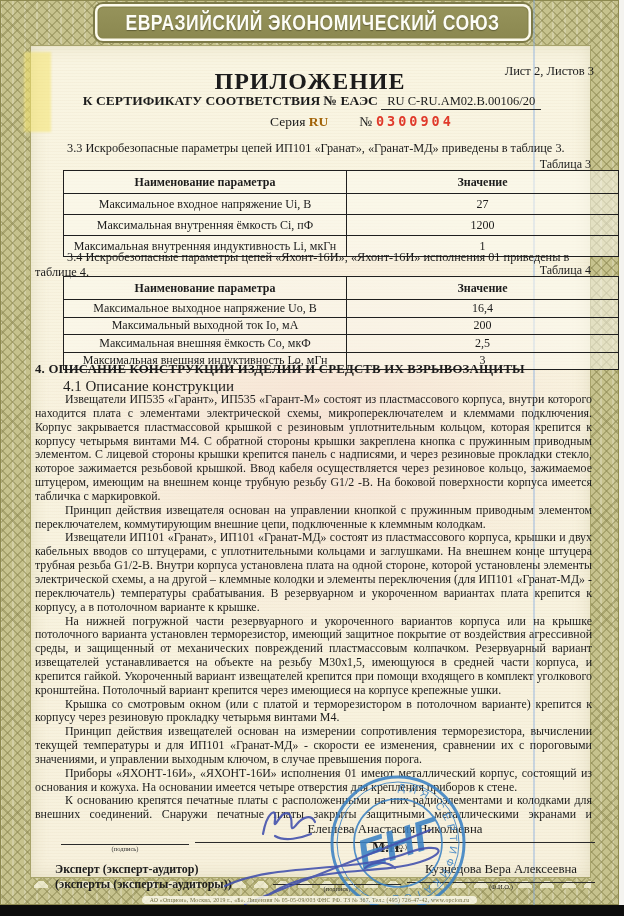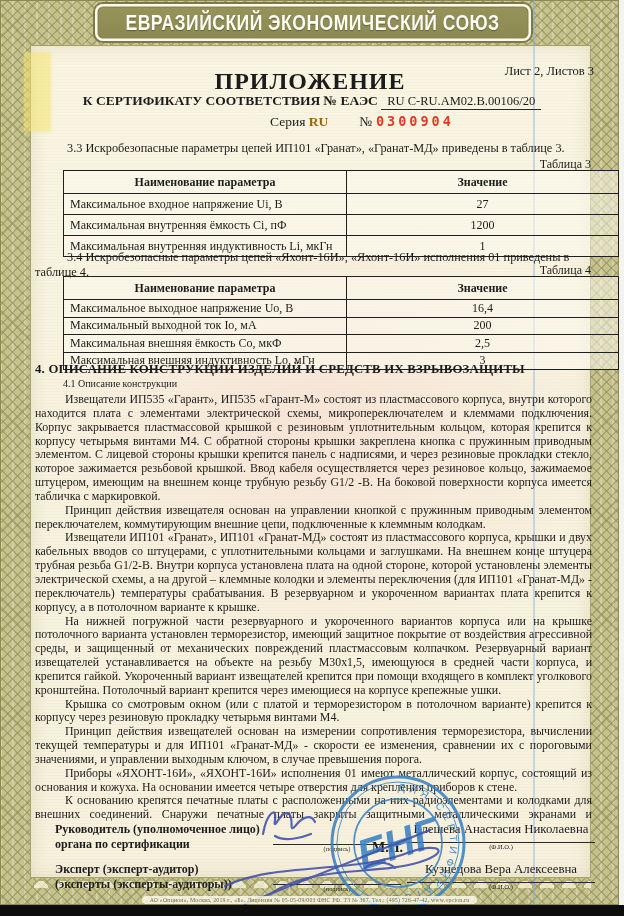--- a/index.html
+++ b/index.html
@@ -45,27 +45,27 @@
   .series-line .red{color:#a16207;font-weight:bold;}
   .series-line .no{margin-left:28px;}
   .blank-no{color:#e03a2b;font-family:"DejaVu Sans Mono","Liberation Mono",monospace;
     font-weight:bold;font-size:13.5px;letter-spacing:3px;}
   
   .intro{position:absolute;left:35px;width:556px;font-size:12.3px;text-indent:32px;}
   .tbl-label{position:absolute;right:33px;width:120px;text-align:right;font-size:12px;}
   table{border-collapse:collapse;table-layout:fixed;width:556px;background:rgba(252,250,238,.55);margin-left:28px;}
   th,td{border:1.6px solid #1f1f1f;font-size:12px;line-height:1.05;padding:1px 6px;overflow:hidden;}
   th{font-weight:bold;text-align:center;height:20px;}
-  td.p{ text-align:left;}
+  td.p{ text-align:center;}
   td.v{ text-align:center;}
   .t3 td{height:18px;}
   .t4 td{height:14.5px;}
   .tbl{position:absolute;left:35px;}
   .sec-head{position:absolute;left:35px;width:556px;font-size:12.8px;font-weight:bold;letter-spacing:.2px;}
-  .sec-sub{position:absolute;left:35px;width:556px;font-size:10px;text-indent:28px;}
+  .sec-sub{position:absolute;left:35px;width:556px;font-size:15px;text-indent:28px;}
   .paras{position:absolute;left:35px;top:393px;width:557px;height:428px;overflow:hidden;}
   .paras p{margin:0;font-size:11.9px;line-height:13.85px;text-align:justify;text-indent:30px;}
   
   .sig-row{position:absolute;left:55px;width:540px;display:flex;}
   .sig-role{width:212px;font-size:12px;font-weight:bold;line-height:1.25;}
   .sig-line{width:128px;margin:0 6px;align-self:flex-start;border-bottom:1px solid #2a2a2a;height:22px;position:relative;}
   .sig-line small{position:absolute;left:0;right:0;top:23px;text-align:center;font-size:6.5px;color:#333;}
   .mp{position:absolute;left:372px;top:840px;font-size:14px;font-weight:bold;}
   .sig-name{flex:1;text-align:center;font-size:12.8px;border-bottom:1px solid #2a2a2a;
     align-self:flex-start;height:20px;position:relative;white-space:nowrap;}
@@ -180,21 +180,20 @@
       <p>Принцип действия извещателя основан на управлении кнопкой с пружинным приводным элементом переключателем, коммутирующим внешние цепи, подключенные к клеммным колодкам.</p>
       <p>Извещатели ИП101 «Гранат», ИП101 «Гранат-МД» состоят из пластмассового корпуса, крышки и двух кабельных вводов со штуцерами, с уплотнительными кольцами и заглушками. На внешнем конце штуцера трубная резьба G1/2-В. Внутри корпуса установлена плата на одной стороне, которой установлены элементы электрической схемы, а на другой – клеммные колодки и элементы переключения (для ИП101 «Гранат-МД» - переключатель) температуры срабатывания. В резервуарном и укороченном вариантах плата крепится к корпусу, а в потолочном варианте к крышке.</p>
       <p>На нижней погружной части резервуарного и укороченного вариантов корпуса или на крышке потолочного варианта установлен терморезистор, имеющий защитное покрытие от воздействия агрессивной среды, и защищенный от механических повреждений пластмассовым колпачком. Резервуарный вариант извещателей устанавливается на объекте на резьбу М30х1,5, имеющуюся в средней части корпуса, и крепится гайкой. Укороченный вариант извещателей крепится при помощи входящего в комплект уголкового кронштейна. Потолочный вариант крепится через имеющиеся на корпусе крепежные ушки.</p>
       <p>Крышка со смотровым окном (или с платой и терморезистором в потолочном варианте) крепится к корпусу через резиновую прокладку четырьмя винтами М4.</p>
       <p>Принцип действия извещателей основан на измерении сопротивления терморезистора, вычислении текущей температуры и для ИП101 «Гранат-МД» - скорости ее изменения, сравнении их с пороговыми значениями, и управлении выходным ключом, в случае превышения порога.</p>
       <p>Приборы «ЯХОНТ-16И», «ЯХОНТ-16И» исполнения 01 имеют металлический корпус, состоящий из основания и кожуха. На основании имеется четыре отверстия для крепления приборов к стене.</p>
       <p>К основанию крепятся печатные платы с расположенными на них радиоэлементами и колодками для внешних соединений. Снаружи печатные платы закрыты защитными металлическими экранами и опломбированы заводской пломбой. На экран наклеена панель управления с органами управления и индикации.</p>
     </div>
 
   <div class="sig-row" style="top:822px">
-    <div class="sig-role">Руководитель (уполномоченное лицо) органа по сертификации</div>
     <div class="sig-line">
       <small>(подпись)</small>
     </div>
     <div class="sig-name">
       <span>Елешева Анастасия Николаевна</span>
       <small>(Ф.И.О.)</small>
     </div>
   </div>
   <div class="mp">М.П.</div>
 

